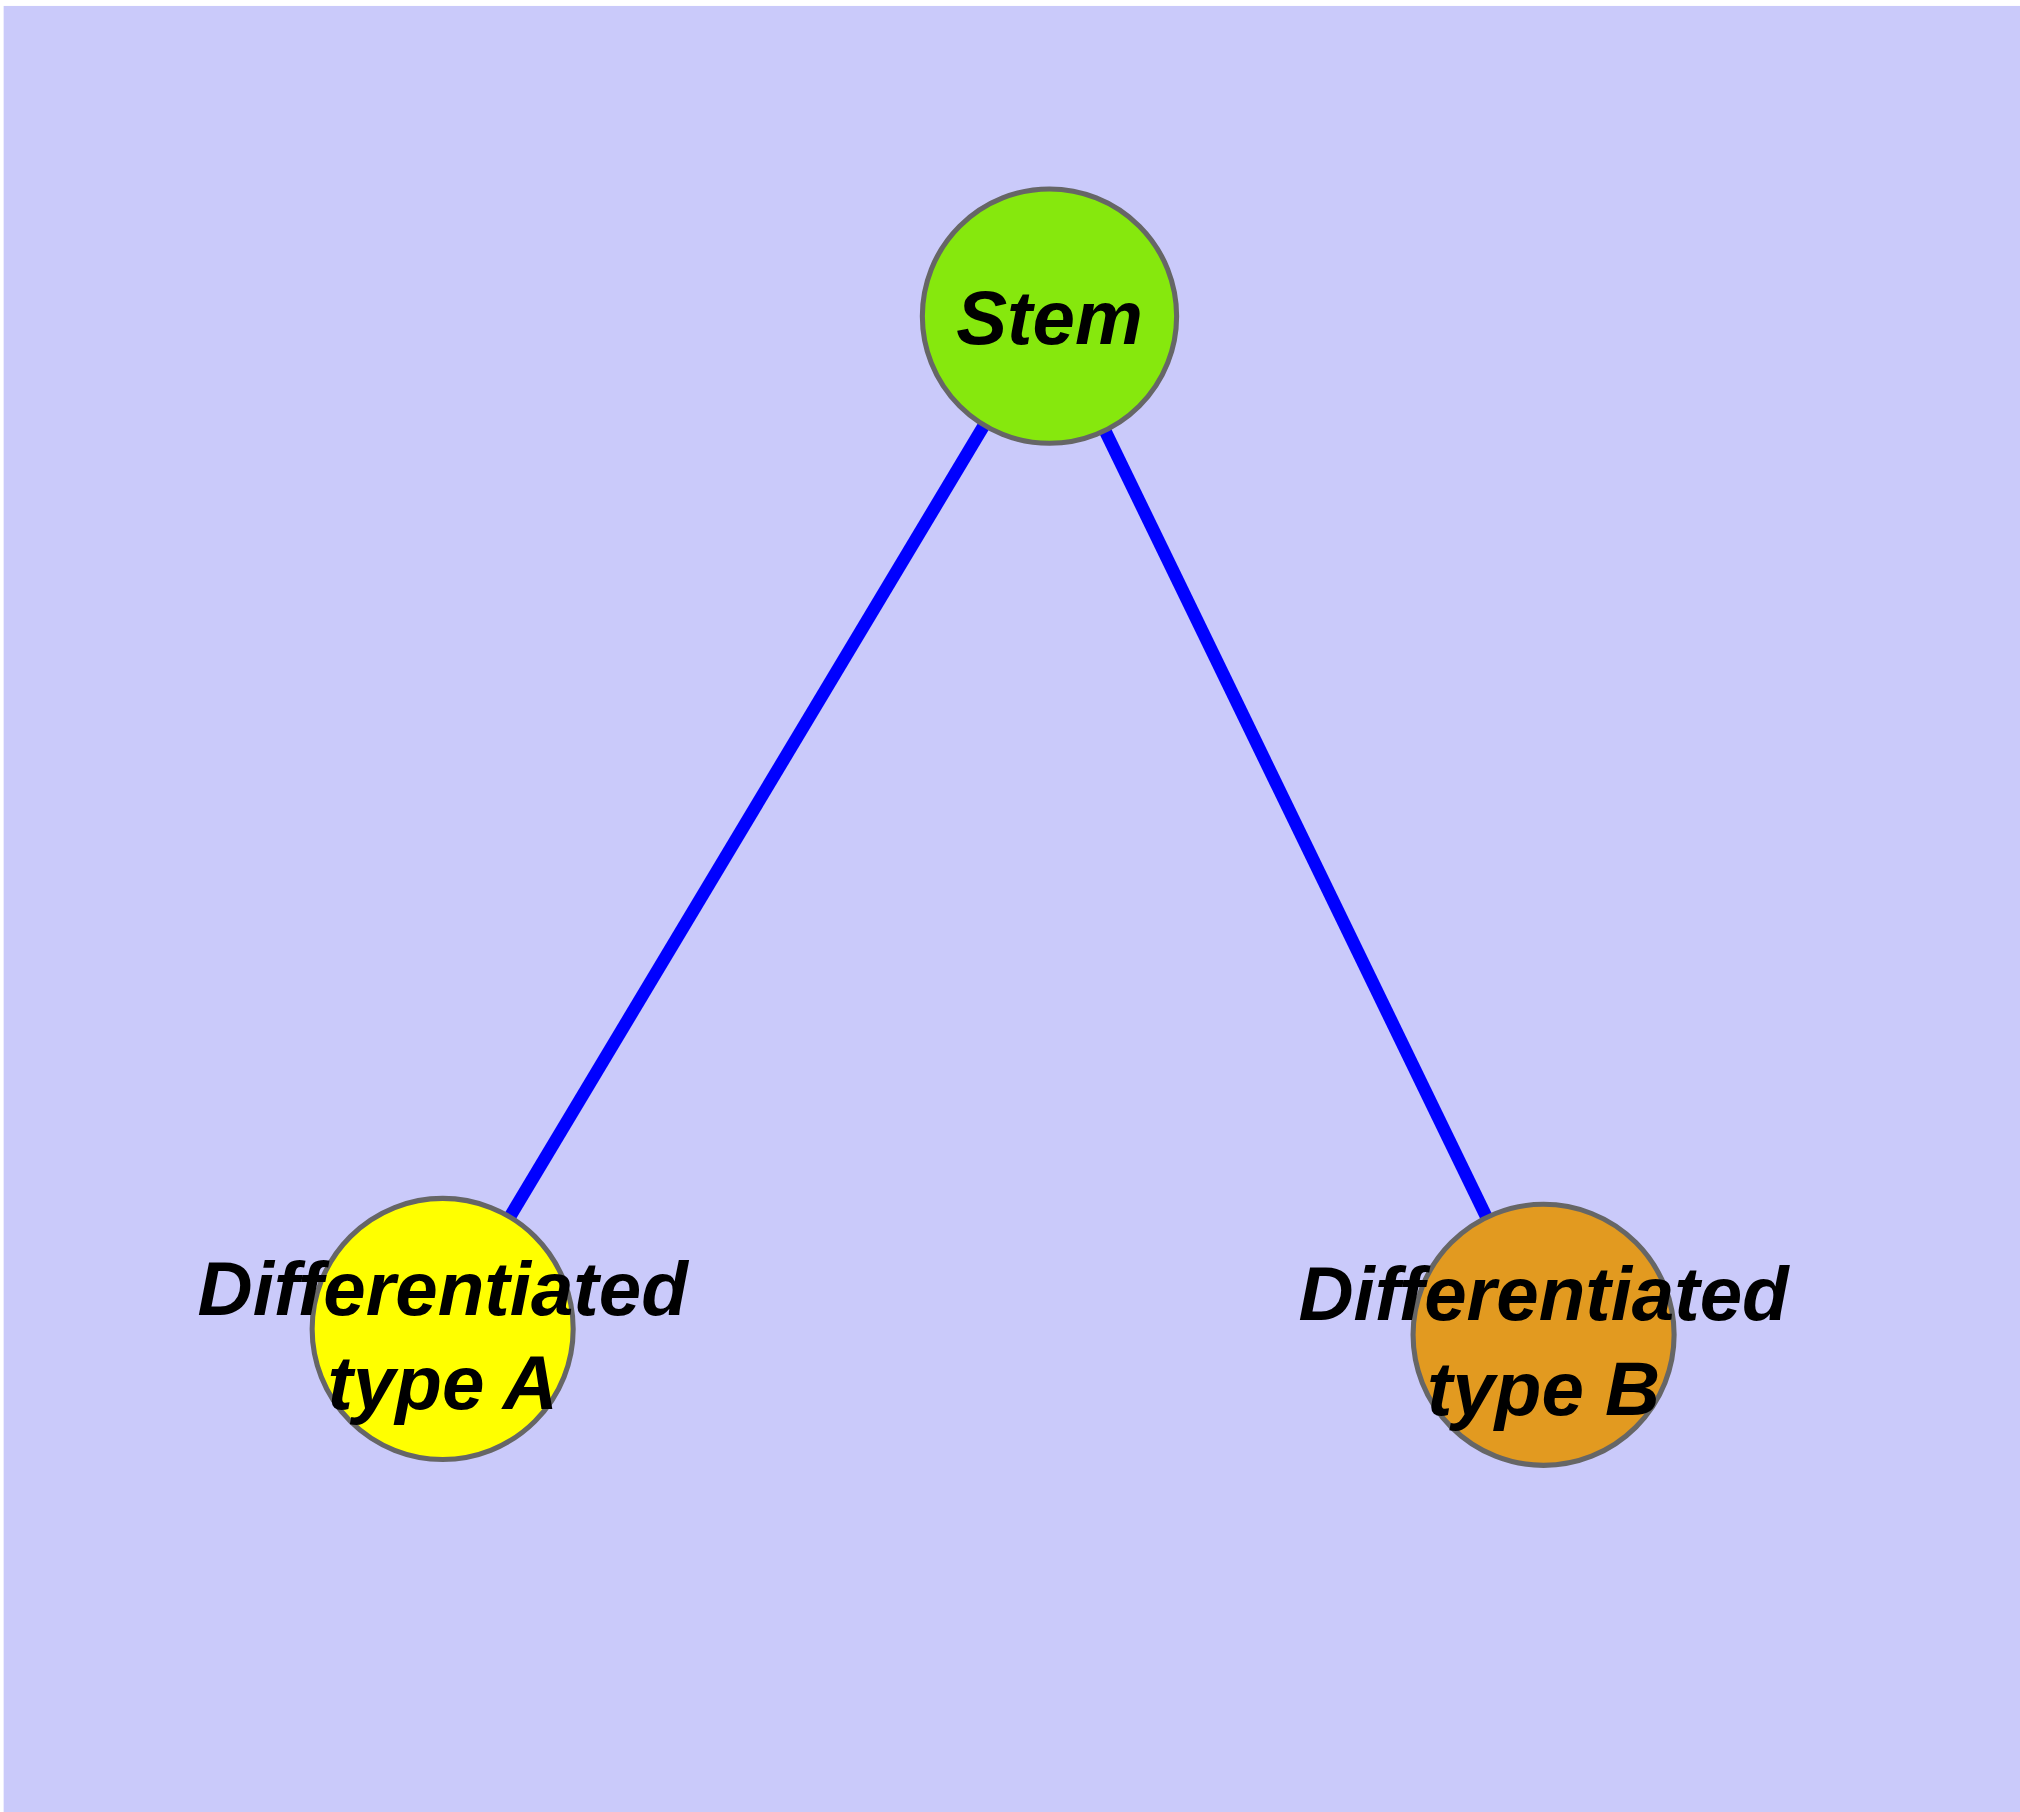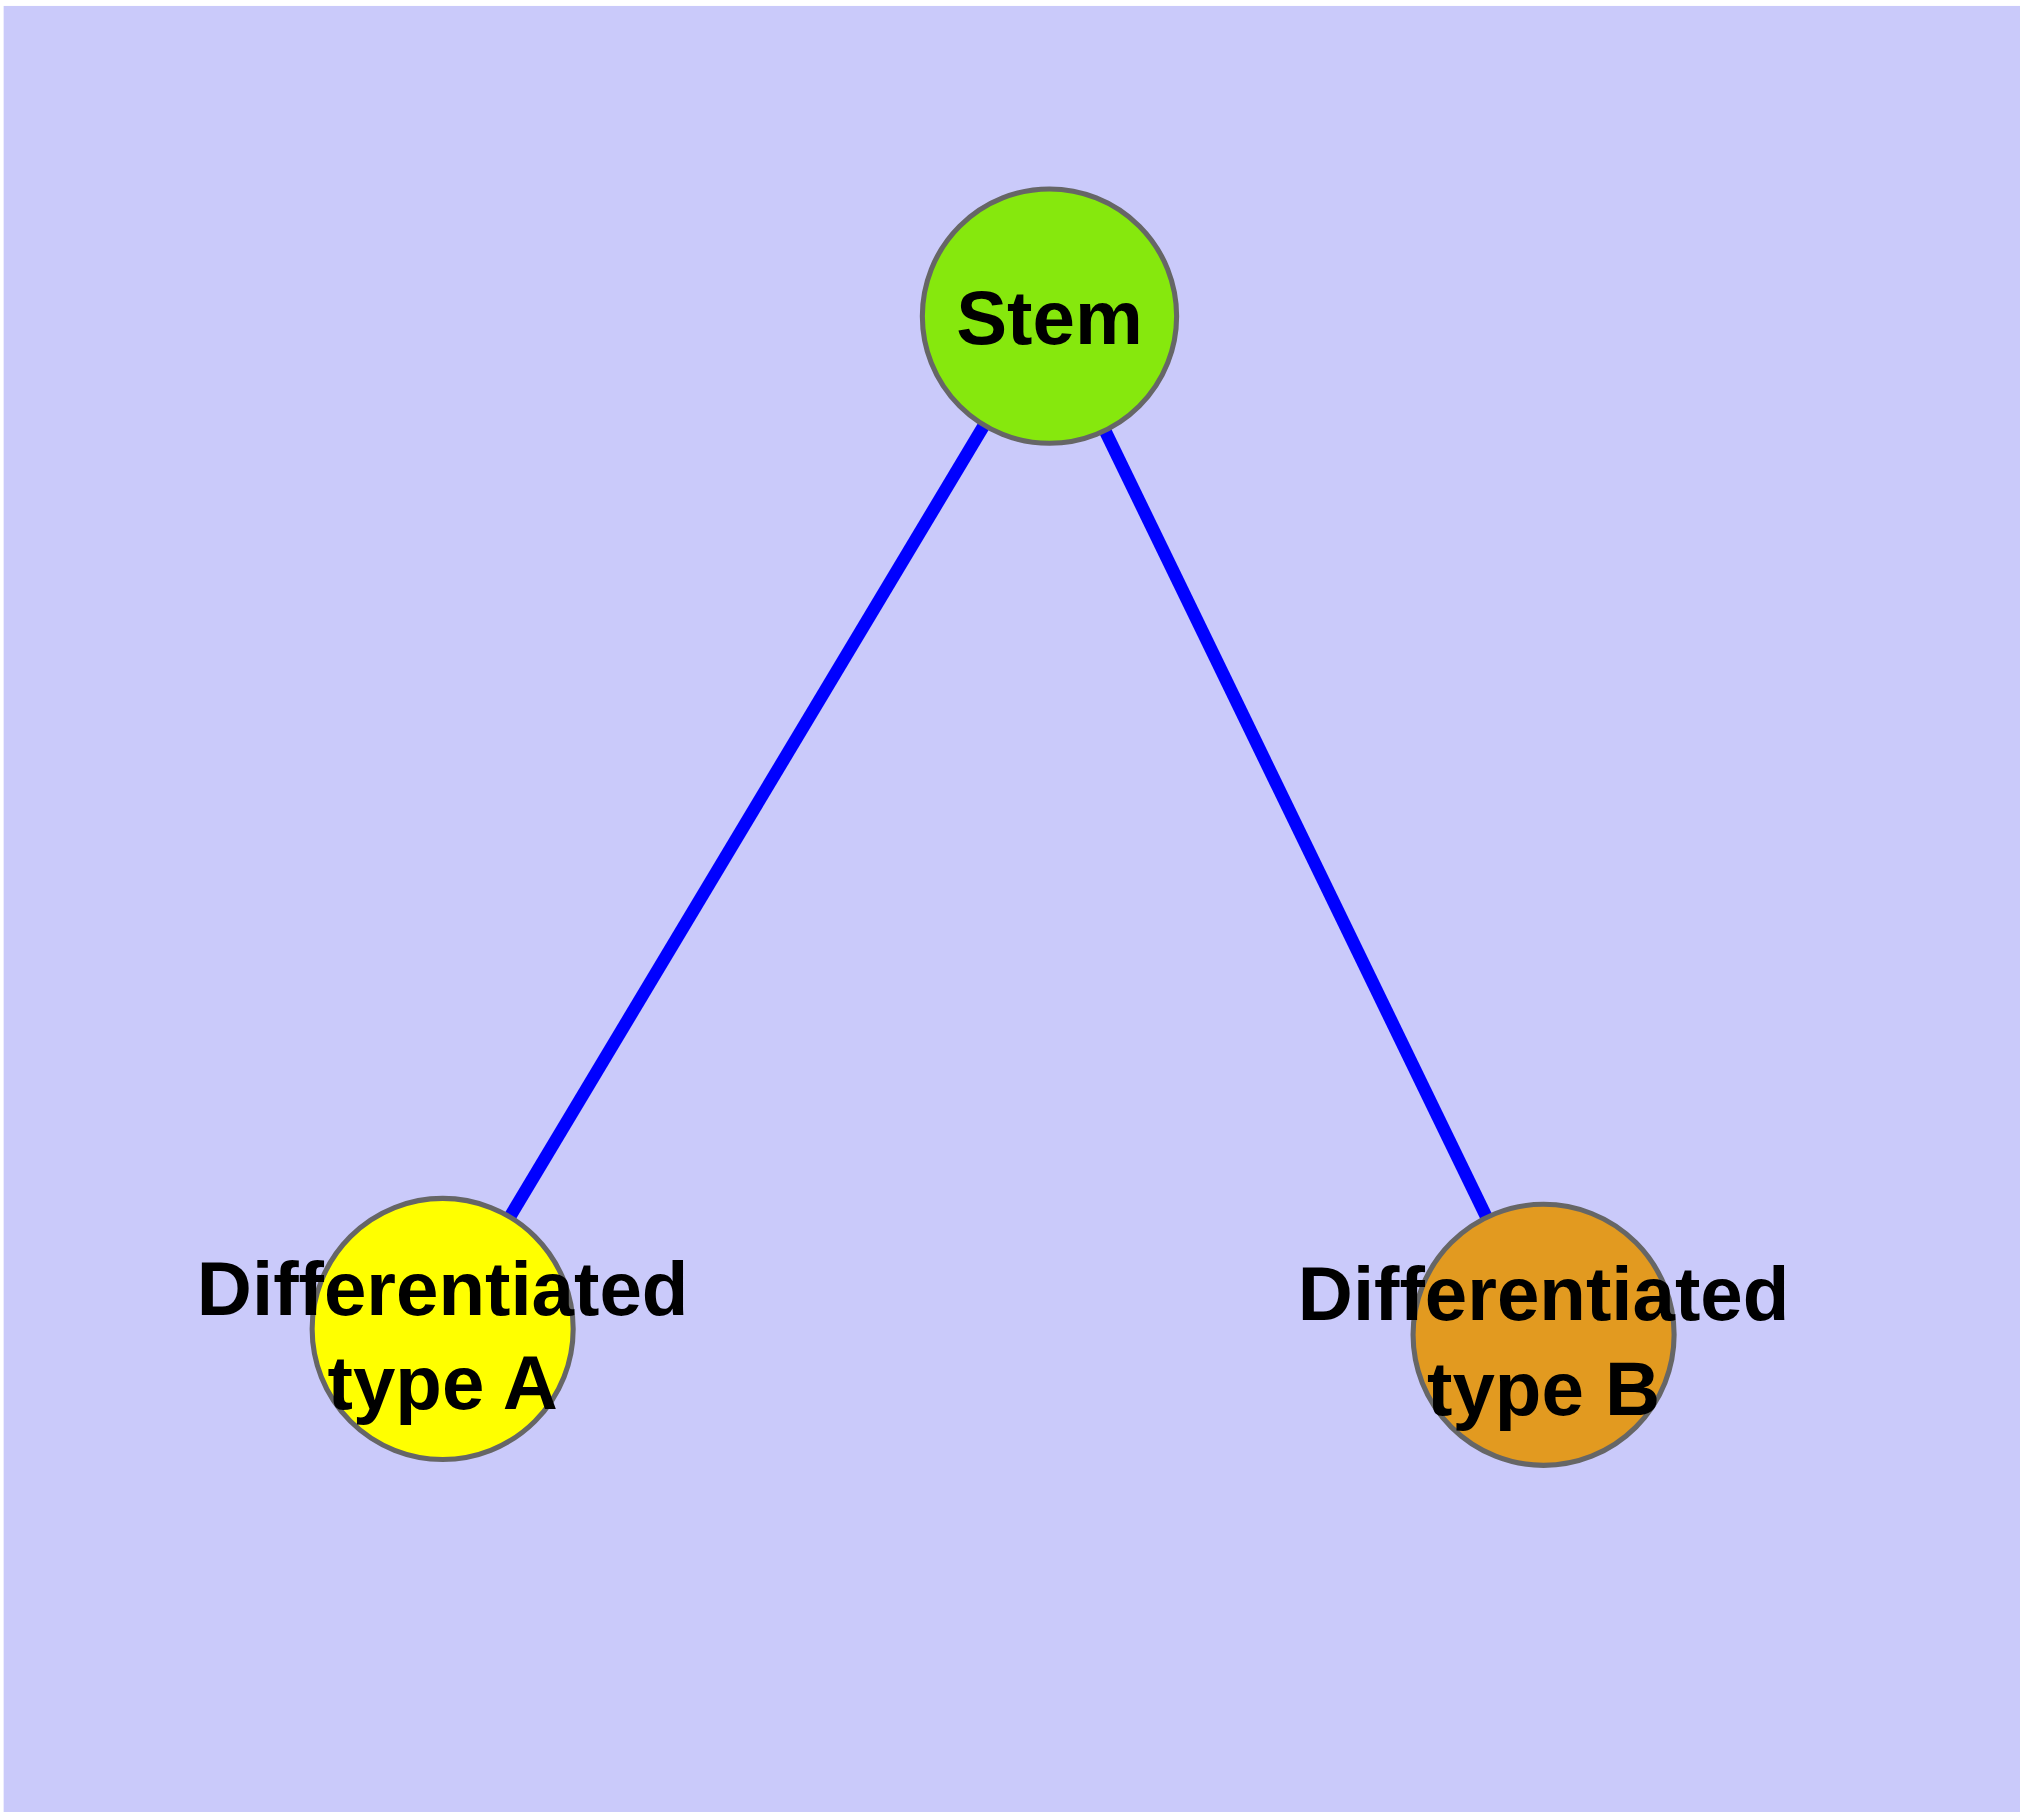--- a/index.html
+++ b/index.html
@@ -7,20 +7,21 @@
     padding: 0;
     background: #ffffff;
     width: 2021px;
     height: 1812px;
     overflow: hidden;
   }
   .stage {
     position: relative;
     width: 2021px;
     height: 1812px;
+    font-style: italic;
   }
   svg.graph {
     position: absolute;
     top: 0;
     left: 0;
     display: block;
   }
   .edge {
     stroke-width: 15px;
     stroke-linecap: butt;

